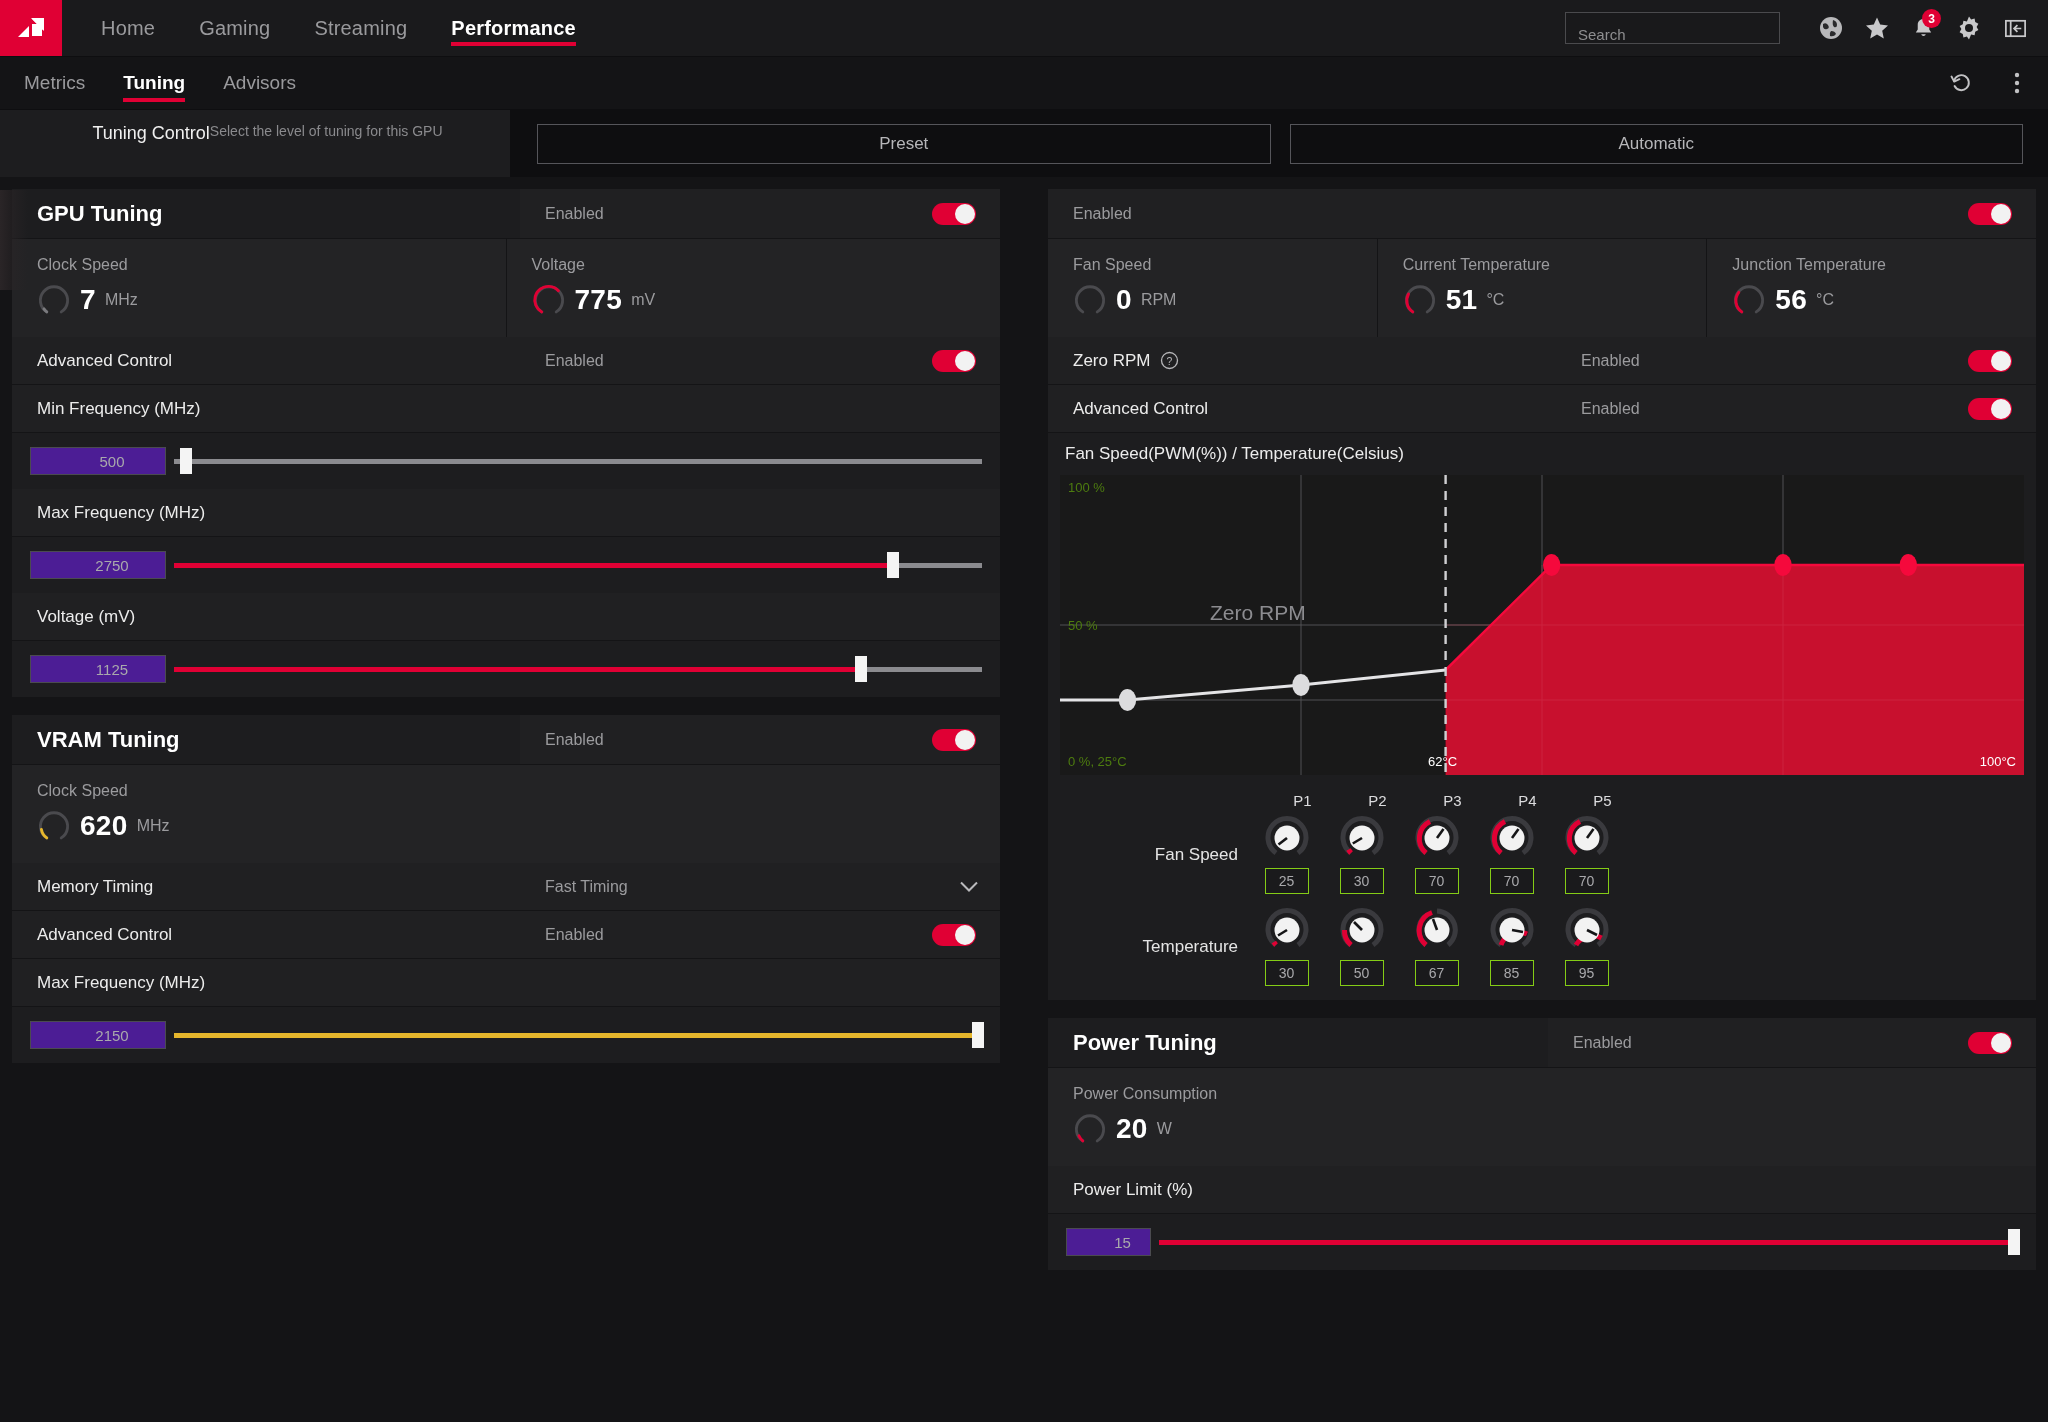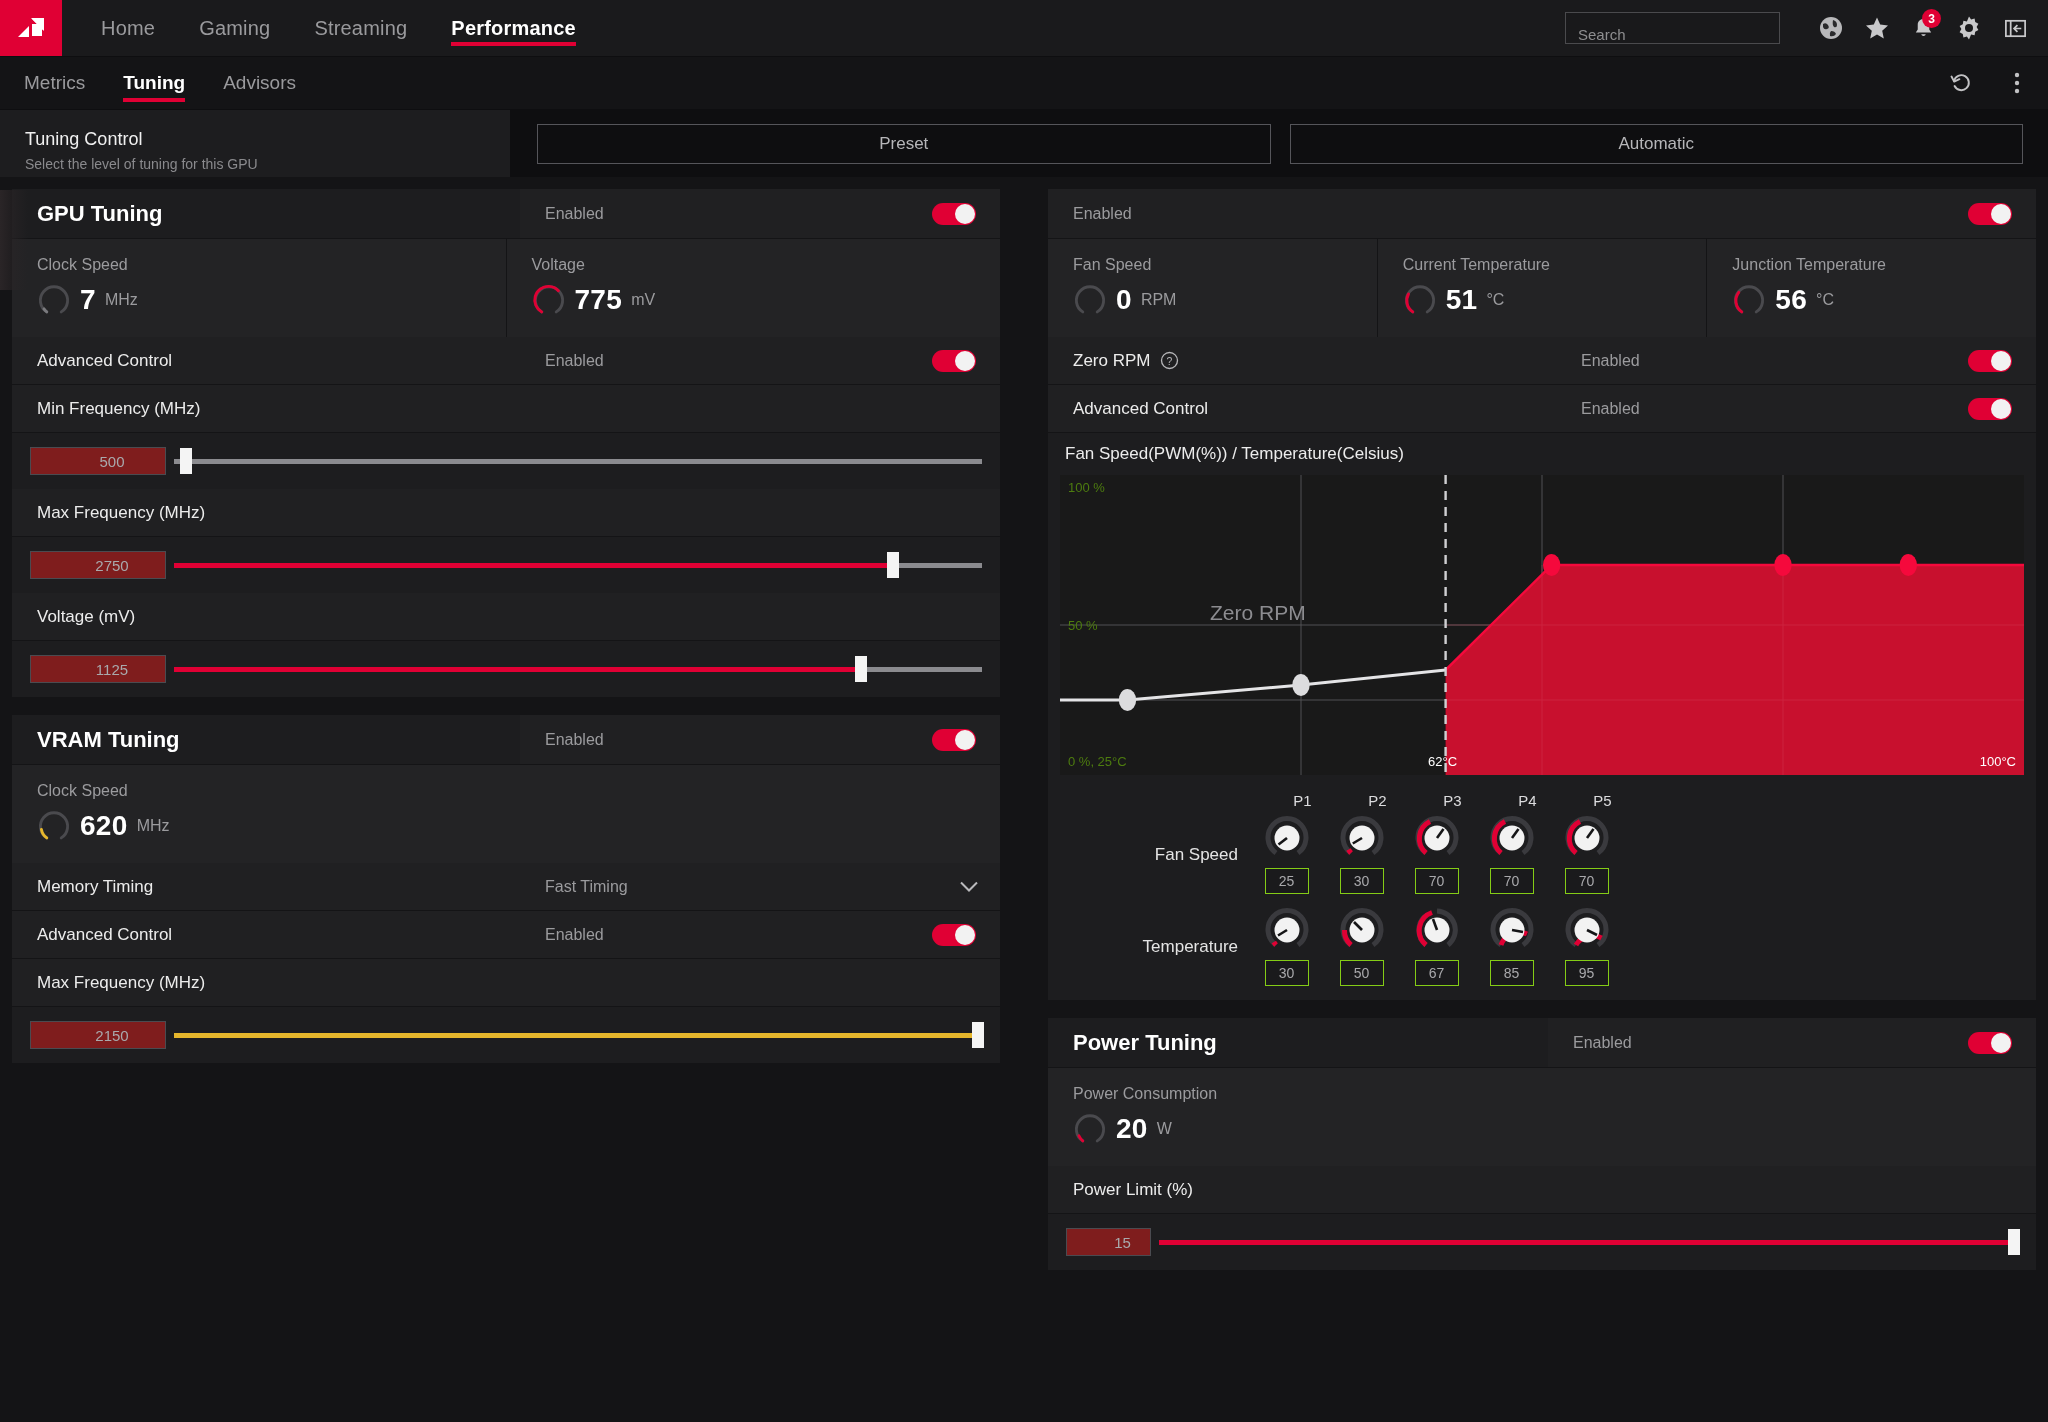--- a/index.html
+++ b/index.html
@@ -69,21 +69,21 @@
     content: ""; position: absolute; left: 19px; right: 19px; bottom: 7px;
     height: 4px; background: #e00034;
   }
   .subnav-right { margin-left: auto; display: flex; align-items: center; padding-right: 14px; gap: 22px; }
   .sub-icon { width: 34px; height: 34px; display: flex; align-items: center; justify-content: center; cursor: pointer; color: #c2c2c4; }
 
   
   .tcbar { height: 67px; background: #0e0e10; display: flex; align-items: stretch; }
   .tcbar-left {
     width: 510px; background: #1d1d1f; padding: 13px 0 0 25px; display: flex;
-    flex-direction: column; justify-content: center;
+    flex-direction: row; justify-content: center;
   }
   .tc-title { font-size: 18px; color: #f0f0f0; margin-bottom: 6px; }
   .tc-sub { font-size: 14px; color: #8a8a8d; }
   .tcbar-right { flex: 1; display: flex; align-items: center; gap: 19px; padding: 0 25px 0 27px; }
   .tcbtn {
     flex: 1; height: 40px; border: 1px solid #55555a; background: transparent;
     color: #b6b6b9; font-size: 17px; display: flex; align-items: center; justify-content: center;
     cursor: pointer; font-family: "Liberation Sans", sans-serif; position: relative;
   }
   .tcbtn.selected { background: #e00034; border-color: #e00034; color: #ffffff; }
@@ -132,21 +132,21 @@
   }
   .row-split { height: 48px; }
   .row-split .left { width: 508px; display: flex; align-items: center; padding-left: 25px;
     font-size: 17px; color: #ececec; background: #202022; }
   .row-split .right { flex: 1; display: flex; align-items: center; padding-left: 25px;
     font-size: 16px; color: #9b9b9e; background: #202022; position: relative; }
 
   
   .sliderrow { height: 56px; display: flex; align-items: center; padding: 0 18px 0 18px; background: #1d1d1f; }
   .sval {
-    width: 136px; height: 28px; border: 1px solid #4b4b50; background: #7f1d1d;
+    width: 136px; height: 28px; border: 1px solid #4b4b50; background: #4c1d95;
     color: #a9a9ac; font-size: 15px; display: flex; align-items: center; justify-content: center;
     flex: 0 0 136px; margin-right: 8px; padding-left: 28px;
   }
   .track { position: relative; flex: 1; height: 26px; display: flex; align-items: center; }
   .track .bar { position: absolute; left: 0; right: 0; height: 5px; background: #8b8b8f; }
   .track .fill { position: absolute; left: 0; height: 5px; }
   .track .knob {
     position: absolute; width: 12px; height: 26px; background: #f4f4f4; transform: translateX(-50%);
     cursor: pointer;
   }

